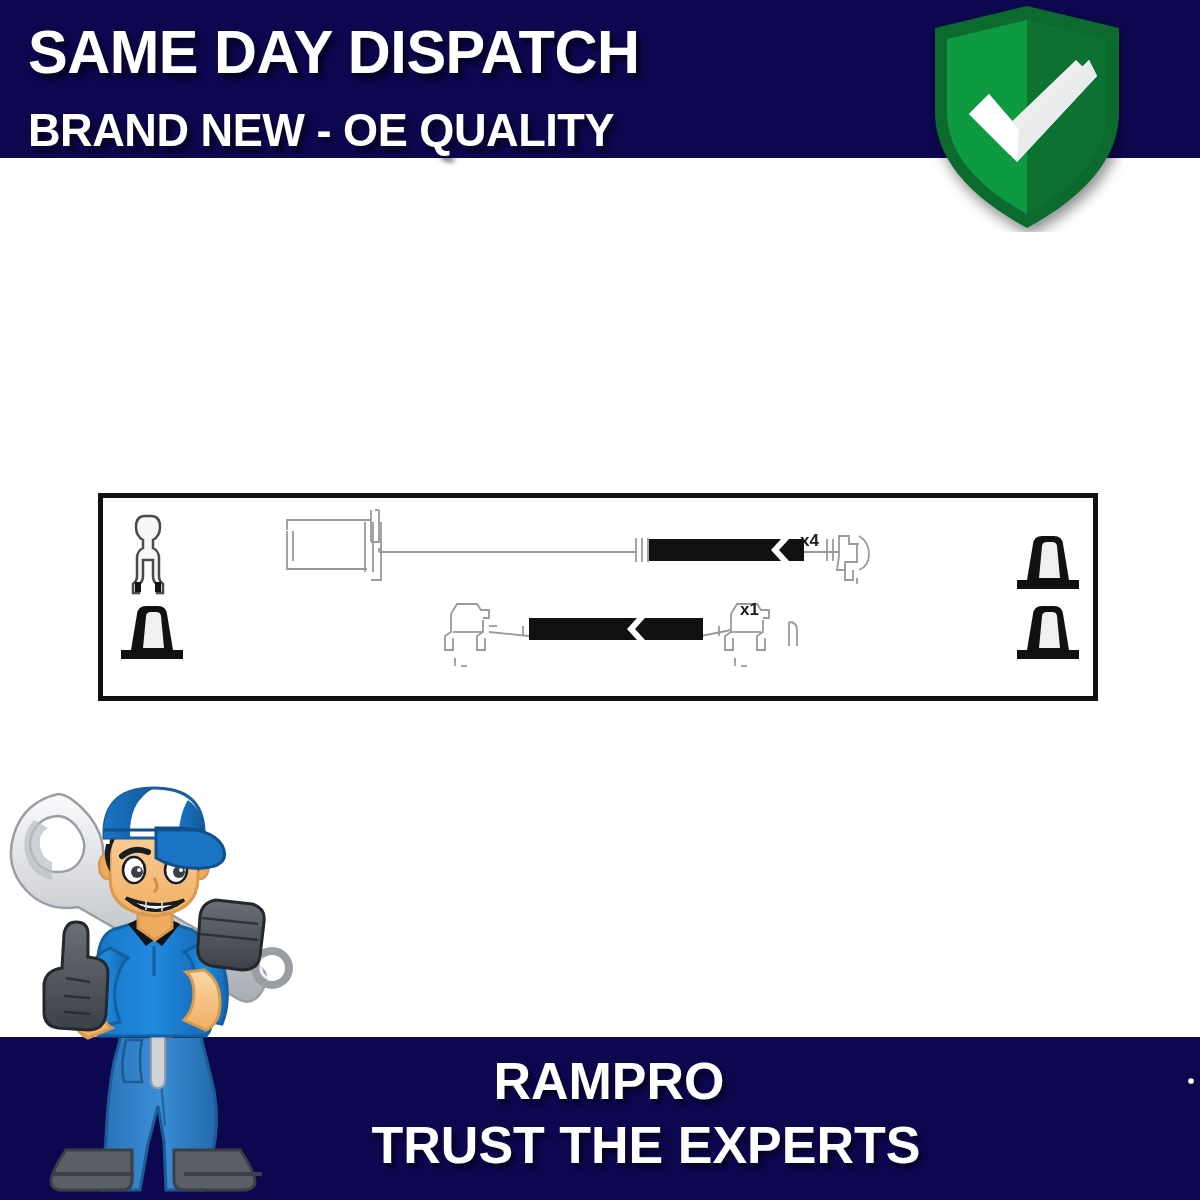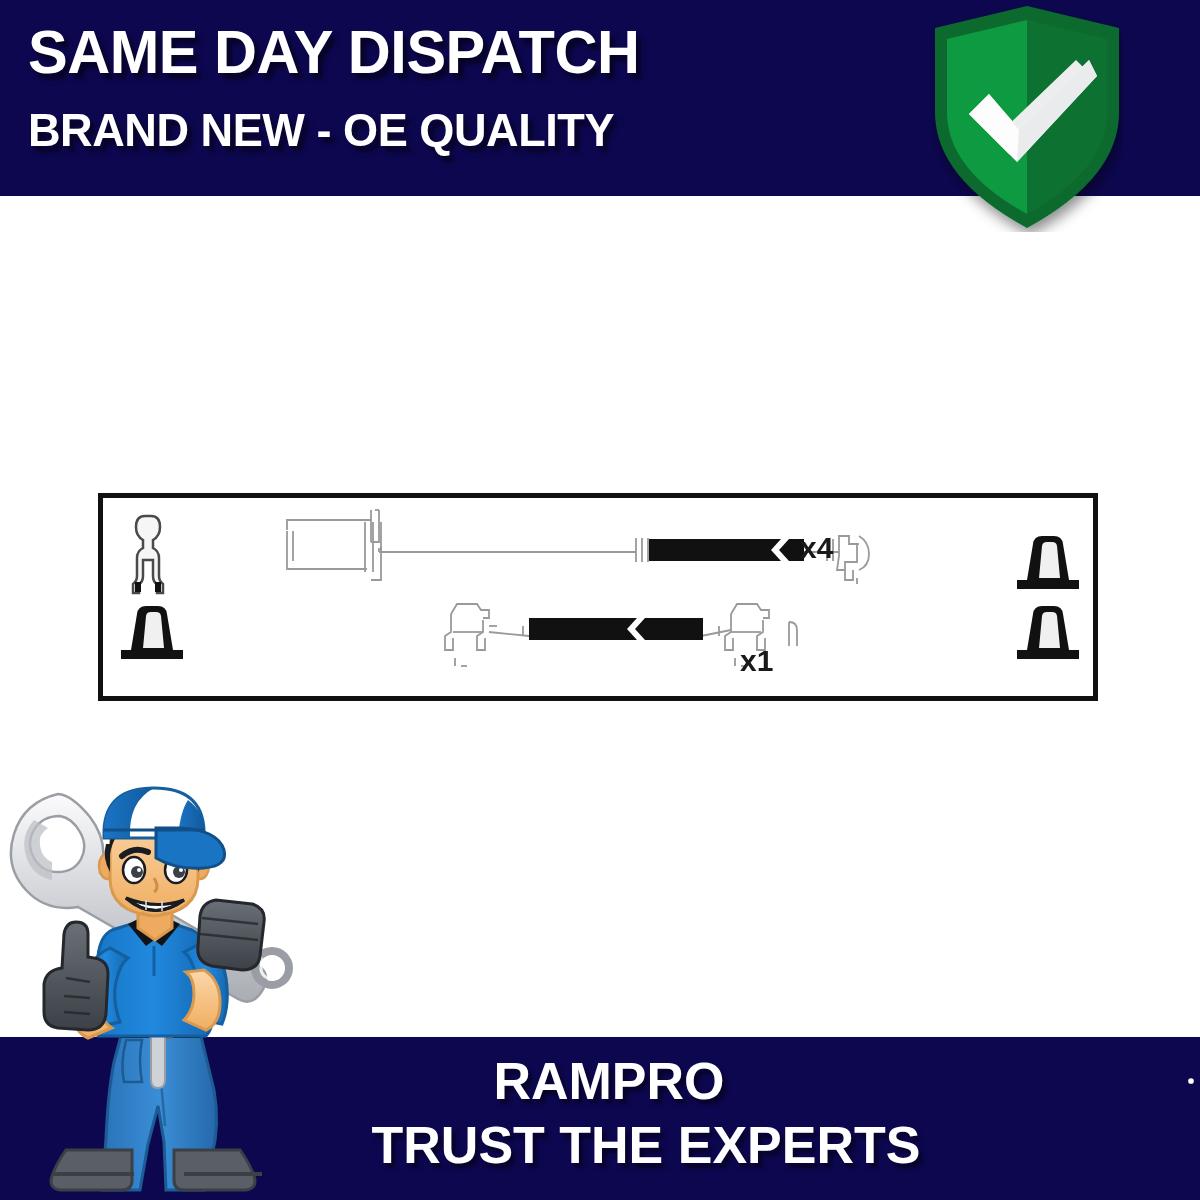--- a/index.html
+++ b/index.html
@@ -14,21 +14,21 @@
     overflow: hidden;
     font-family: "Liberation Sans", sans-serif;
   }
 
   
   #top-banner {
     position: absolute;
     left: 0;
     top: 0;
     width: 1200px;
-    height: 196px;
+    height: 158px;
     background: #0d0750;
     overflow: visible;
   }
   .headline {
     position: absolute;
     left: 28px;
     color: #ffffff;
     font-family: "Liberation Sans", sans-serif;
     font-weight: bold;
     letter-spacing: -0.5px;
@@ -68,26 +68,26 @@
     border: 5px solid #111111;
     background: #ffffff;
     box-sizing: border-box;
   }
   #diagram-svg { display: block; width: 990px; height: 198px; }
 
   .qty-label {
     position: absolute;
     font-family: "Liberation Sans", sans-serif;
     font-weight: bold;
-    font-size: 30px;
+    font-size: 17px;
     color: #1a1a1a;
     letter-spacing: 0px;
   }
   #qty-top  { left: 800px; top: 531px; }
-  #qty-bot  { left: 740px; top: 644px; }
+  #qty-bot  { left: 740px; top: 600px; }
 
   
   #mascot {
     position: absolute;
     left: 4px;
     top: 782px;
     width: 300px;
     height: 418px;
     z-index: 5;
   }

